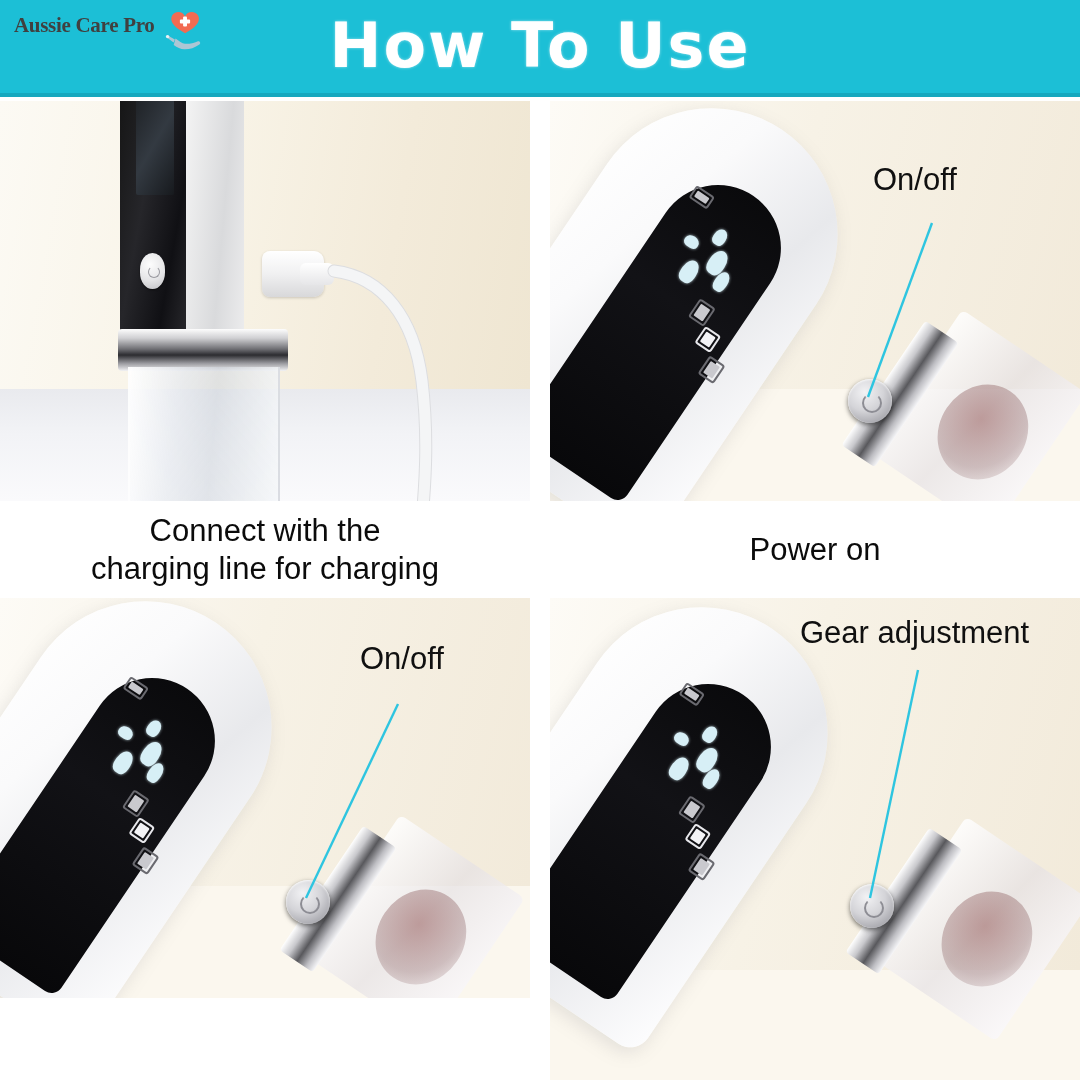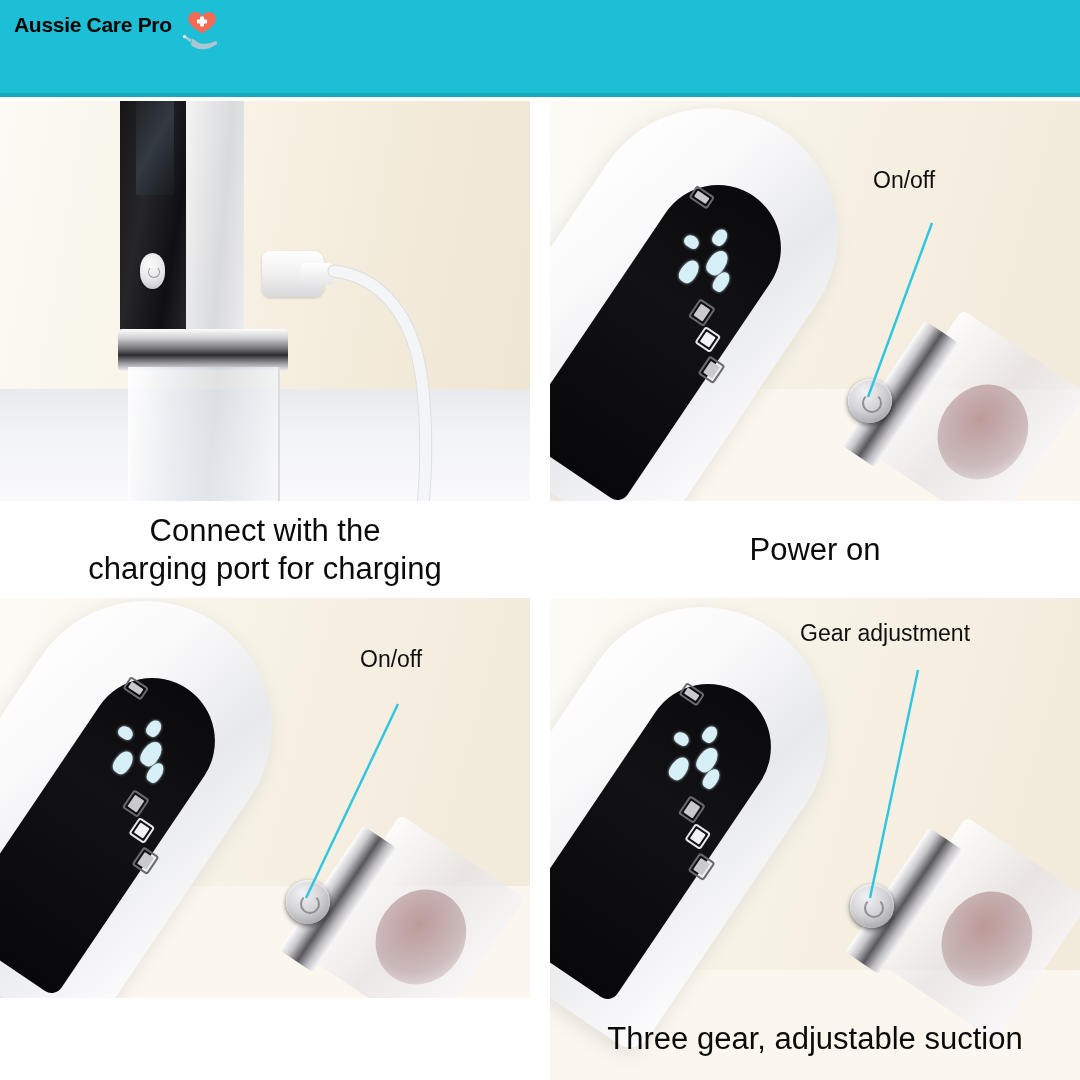--- a/index.html
+++ b/index.html
@@ -15,23 +15,23 @@
   .header{
     position:absolute; left:0; top:0; width:1080px; height:97px;
     background:#1CBFD6;
     border-bottom:4px solid #17A8BE;
   }
   .brand{
     position:absolute; left:14px; top:12px;
     display:flex; align-items:flex-start; gap:4px;
   }
   .brand-text{
-    font-family:Liberation Sans, sans-serif;
+    font-family:Liberation Serif, serif;
     font-weight:bold; font-size:21px; letter-spacing:-0.3px;
-    color:#000000; line-height:26px; white-space:nowrap;
+    color:#404040; line-height:26px; white-space:nowrap;
   }
   .brand-mark{ position:relative; width:54px; height:46px; margin-top:-4px; }
   .brand-mark svg{ display:block; }
 
   .header-title{
     position:absolute; left:0; top:8px; width:1080px;
     text-align:center;
     font-family:"DejaVu Sans", sans-serif;
     font-weight:bold;
     font-size:62px; line-height:76px;
@@ -86,21 +86,21 @@
     padding:0 6px;
   }
   .cell.r1 .caption{ height:97px; display:flex; flex-direction:column; justify-content:center; }
   .cell.r2 .caption{ height:82px; display:flex; flex-direction:column; justify-content:center; }
   .caption .ln{ display:block; }
 
   
   .anno{
     position:absolute;
     font-family:"Liberation Sans", sans-serif;
-    font-size:23px; line-height:34px; color:#101010;
+    font-size:31px; line-height:34px; color:#101010;
     white-space:nowrap;
   }
   .leader{ position:absolute; overflow:visible; }
   .leader line{ stroke:#2EC5E0; stroke-width:2.4; }
 
   
   .p1 .body-white{
     position:absolute; left:120px; top:-16px; width:124px; height:272px;
     background:linear-gradient(95deg,#FFFFFF 0%,#F4F4F4 45%,#D9DADC 78%,#EDEDEE 100%);
     border-radius:3px;
@@ -231,20 +231,21 @@
           <path d="M26 8.5c2.2-5.6 10.4-5.8 13.1-0.9 2.4 4.3-0.6 9.3-5.1 12.6-2.4 1.8-5.1 3.4-7.9 5-2.8-1.6-5.5-3.2-7.9-5-4.5-3.3-7.5-8.3-5.1-12.6C15.8 2.7 23.8 2.9 26 8.5z" fill="#F26B52"></path>
           <rect x="24.1" y="8.4" width="3.9" height="10.2" rx="1" fill="#FFFFFF"></rect>
           <rect x="20.9" y="11.6" width="10.2" height="3.9" rx="1" fill="#FFFFFF"></rect>
           <path d="M16.5 30.5c3.4 2.6 6.6 4.9 9.5 5.2 3.6 0.4 8.5-0.5 12.4-2.3 2.1-1 3.9 1.6 2 3-4.7 3.4-10.6 5.2-15.2 4.9-3.5-0.2-7.1-2-10.5-4.4z" fill="#AEC6D4"></path>
           <path d="M15.9 31.4l-7.2-3.9c-1-0.6-2.2 1-1.2 1.8l7.1 5.2z" fill="#AEC6D4"></path>
           <circle cx="8.6" cy="28.6" r="1.7" fill="#E9F2F6"></circle>
         </svg>
       </span>
     </div>
 
+    <div class="header-title">How To Use</div>
   </div>
 
   <div class="grid">
 
     <div class="cell r1">
       <div class="photo p1">
         <div class="scene">
           <div class="wall"></div>
           <div class="table"></div>
 
@@ -260,21 +261,21 @@
           <svg class="cable" width="290" height="290">
             <path class="sh" d="M84,40 C132,46 164,86 172,150 C178,202 176,244 172,288"></path>
             <path d="M84,40 C132,46 164,86 172,150 C178,202 176,244 172,288"></path>
           </svg>
         </div>
 
       </div>
 
       <div class="caption">
         <span class="ln">Connect with the</span>
-        <span class="ln">charging port for charging</span>
+        <span class="ln">charging line for charging</span>
       </div>
     </div>
 
     <div class="cell r1">
       <div class="photo p2">
         <div class="scene">
           <div class="wall cool"></div>
 
           <div class="tilt">
             <div class="cyl" style="left:352px; top:236px;">
@@ -405,19 +406,16 @@
           </div>
         </div>
 
         <svg class="leader" style="left:0; top:0;" width="530" height="400">
           <line x1="368" y1="72" x2="320" y2="300"></line>
         </svg>
 
         <div class="anno" style="left:250px; top:18px;">Gear adjustment</div>
       </div>
 
-      <div class="caption">
-        <span class="ln">Three gear, adjustable suction</span>
-      </div>
     </div>
 
   </div>
 </div>
 
 </body></html>

